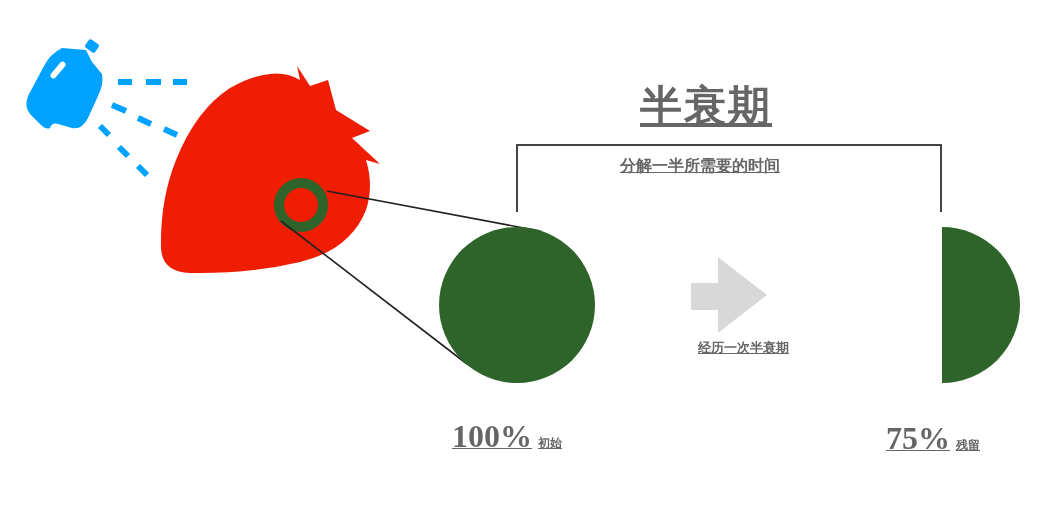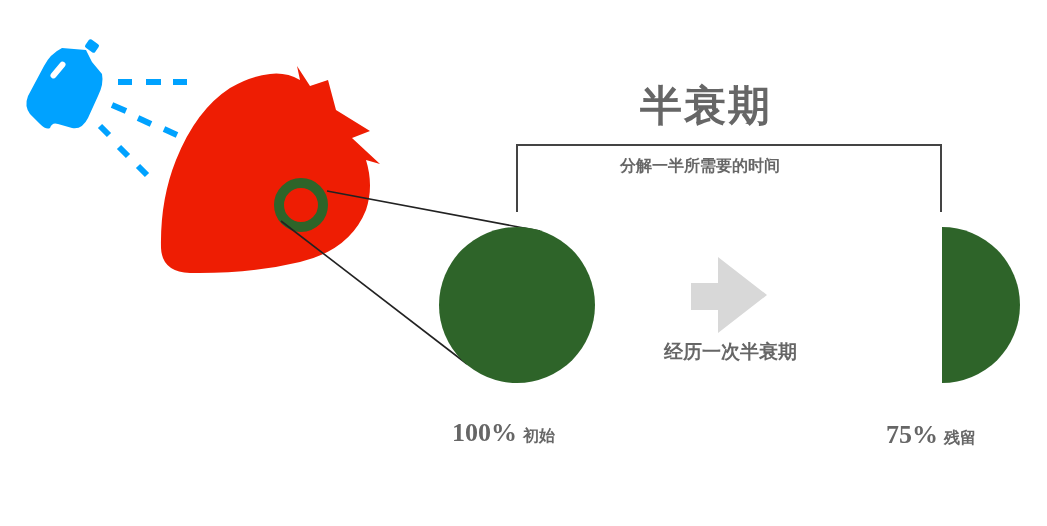--- a/index.html
+++ b/index.html
@@ -1,24 +1,24 @@
 <!DOCTYPE html>
 <html><head>
   <meta charset="utf-8">
   <style>
     html, body { margin: 0; padding: 0; background: #ffffff; }
     body { width: 1047px; height: 526px; position: relative; overflow: hidden;
            font-family: "DejaVu Serif", "Liberation Serif", serif; }
     #canvas { position: absolute; left: 0; top: 0; width: 1047px; height: 526px; }
-    .txt { position: absolute; color: #666666; font-weight: bold; white-space: nowrap; }
+    .txt { position: absolute; color: #666666; font-weight: bold; white-space: nowrap; text-decoration: underline; }
     .title { left: 640px; top: 78px; font-size: 42px; letter-spacing: 2px; }
     .subtitle { left: 620px; top: 156px; font-size: 16px; }
-    .step-label { left: 664px; top: 339px; font-size: 19px; }
-    .pct { font-size: 26px; font-family: "Liberation Serif", "DejaVu Serif", serif; text-align: center; }
-    .pct-note { font-size: 16px; margin-left: 6px; text-align: center; }
+    .step-label { left: 698px; top: 339px; font-size: 13px; }
+    .pct { font-size: 32px; font-family: "Liberation Serif", "DejaVu Serif", serif; text-align: center; }
+    .pct-note { font-size: 12px; margin-left: 6px; text-align: center; }
     .label-initial { left: 452px; top: 418px; }
     .label-remain { left: 886px; top: 420px; }
   </style>
 </head>
 <body>
 
 <svg id="canvas" width="1047" height="526" viewBox="0 0 1047 526" xmlns="http://www.w3.org/2000/svg">
 
   <g fill="#00A2FF">
     <rect x="86" y="41" width="12" height="10" rx="2" transform="rotate(35 92 46)"></rect>

